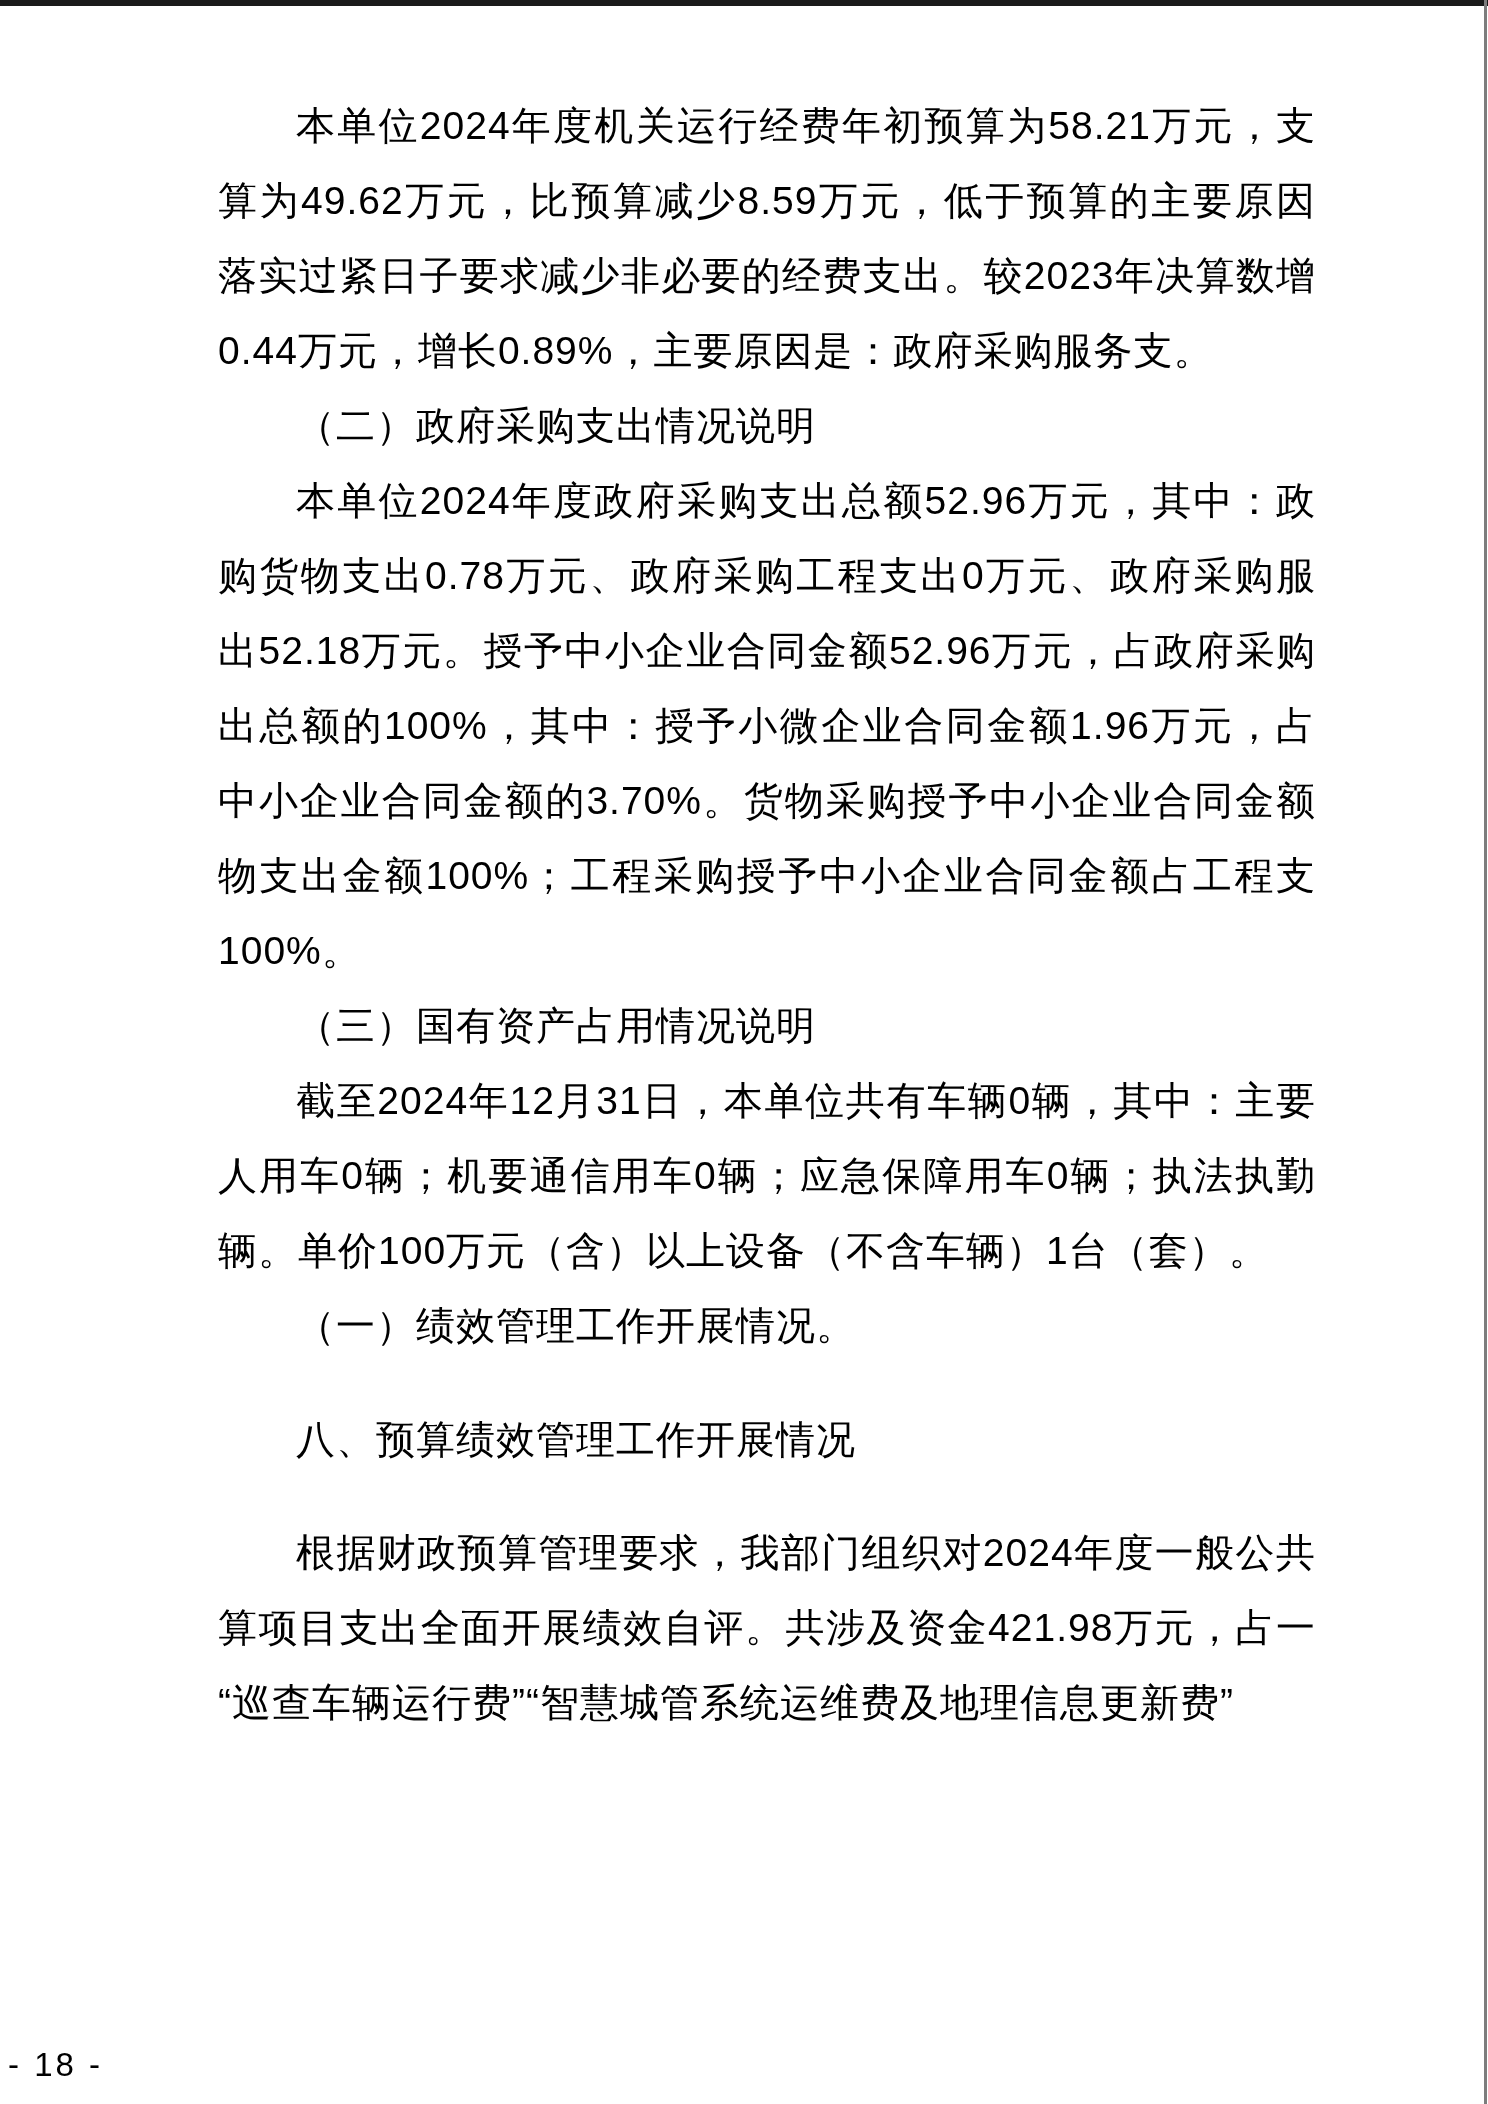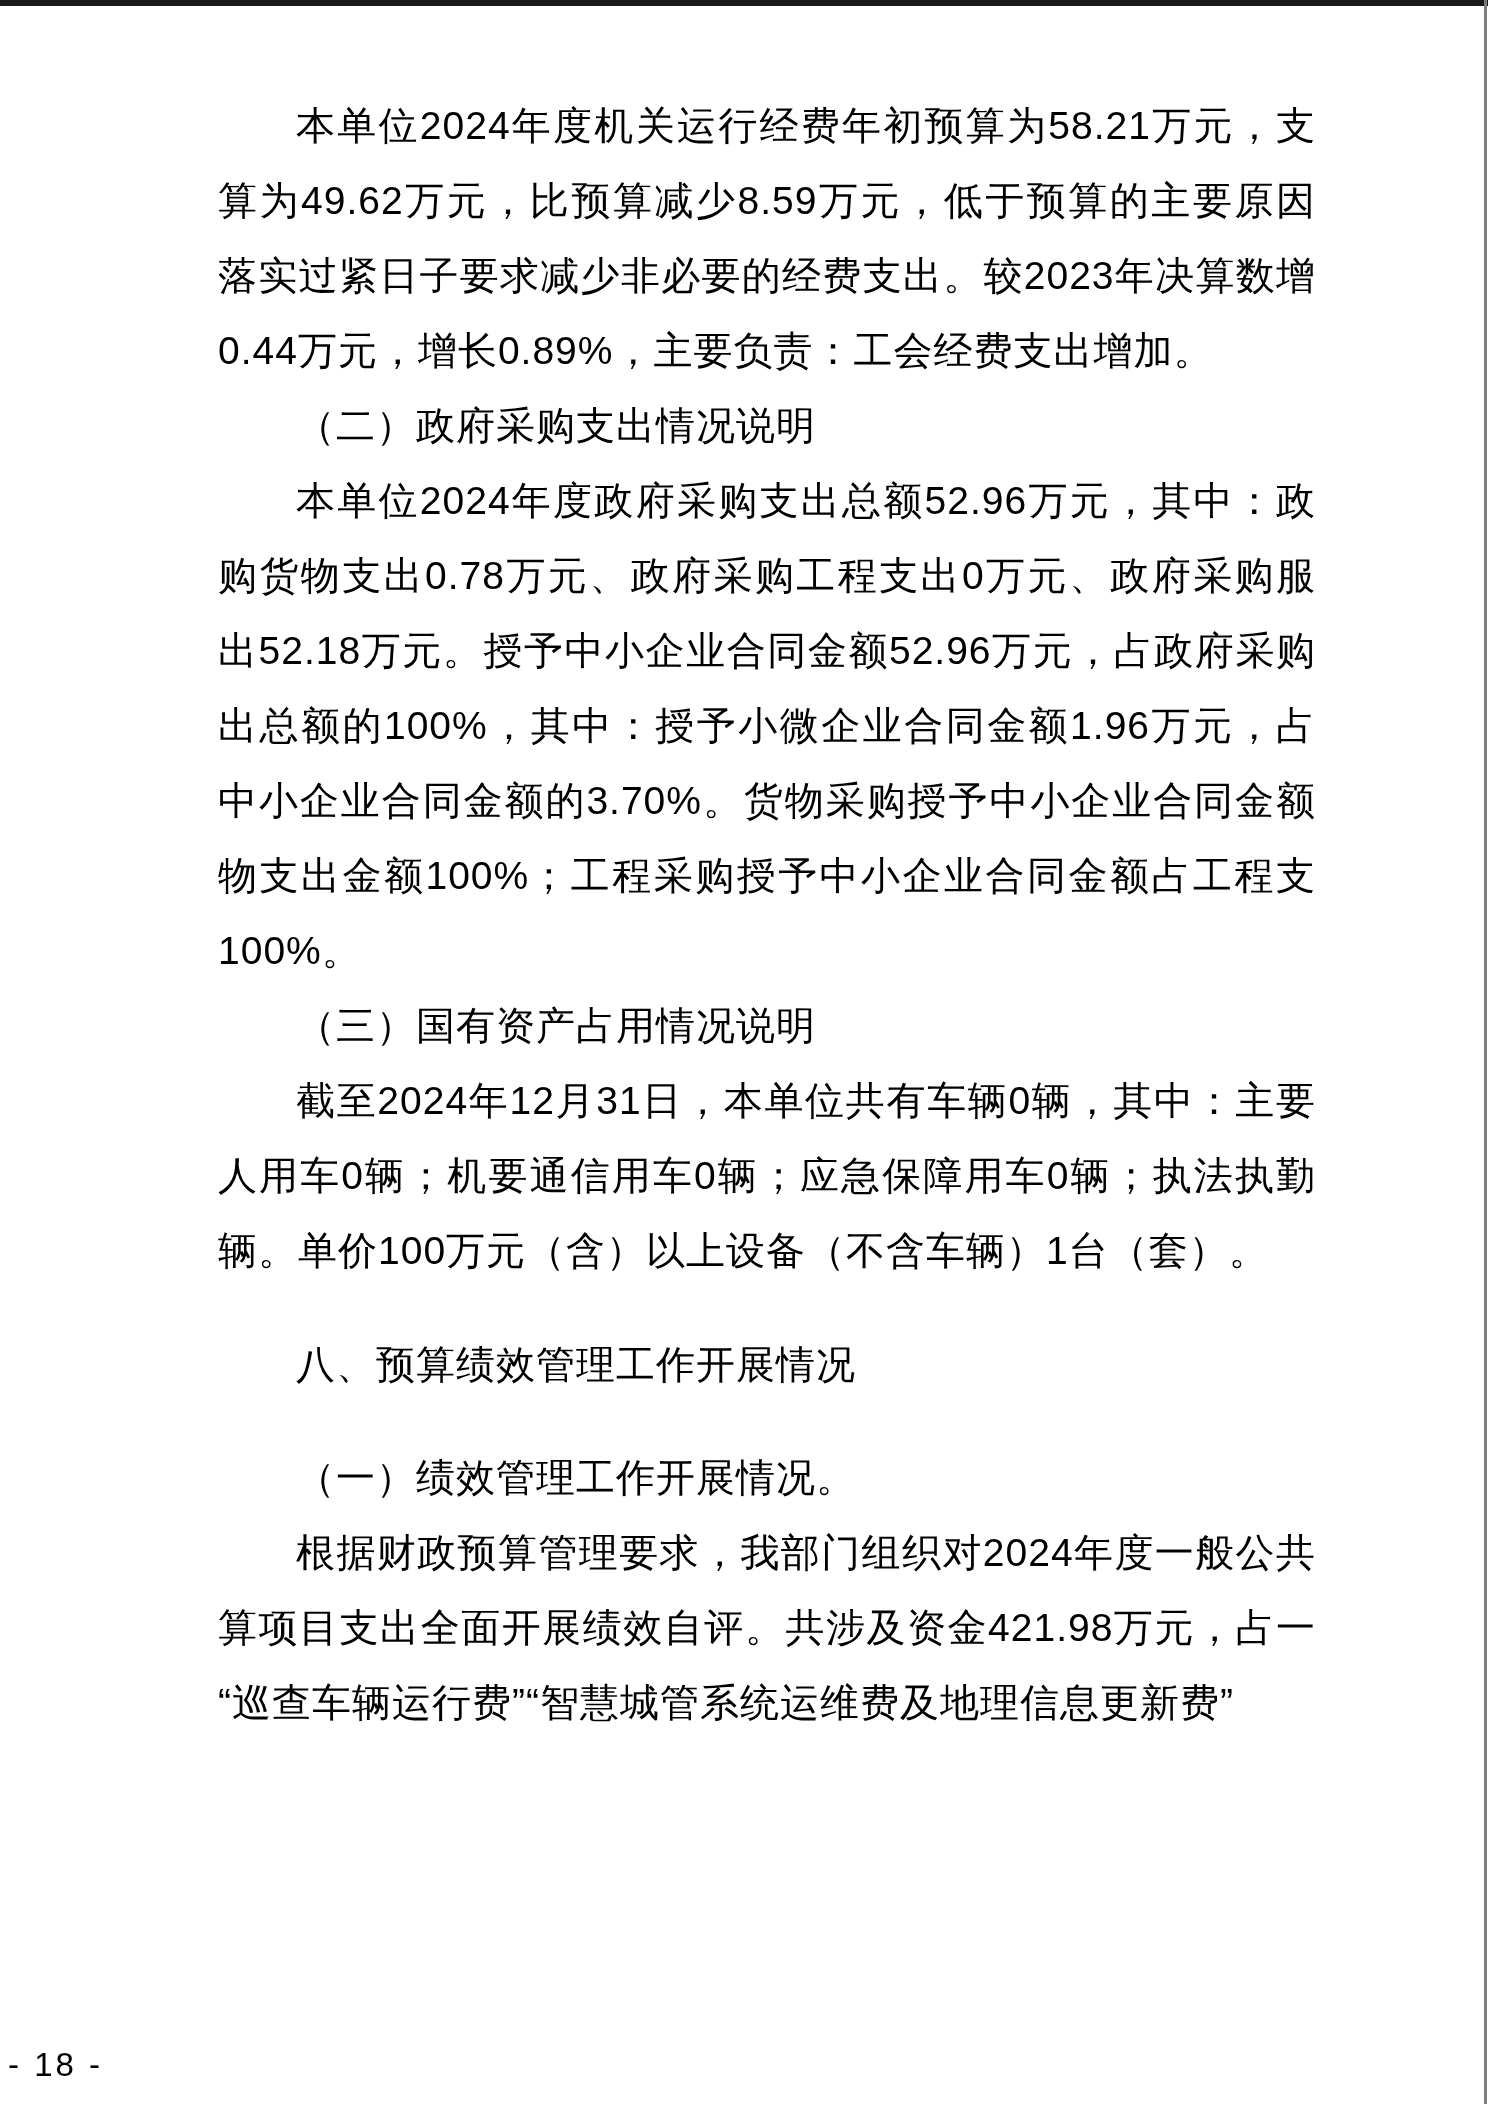--- a/index.html
+++ b/index.html
@@ -69,41 +69,41 @@
 
 <div class="page">
   <div class="edge-top"></div>
   <div class="edge-right"></div>
 
   <div class="content">
 
     <div class="ln first">本单位2024年度机关运行经费年初预算为58.21万元，支出决</div>
     <div class="ln">算为49.62万元，比预算减少8.59万元，低于预算的主要原因是：</div>
     <div class="ln">落实过紧日子要求减少非必要的经费支出。较2023年决算数增加</div>
-    <div class="ln short">0.44万元，增长0.89%，主要负责：工会经费支出增加。</div>
+    <div class="ln short">0.44万元，增长0.89%，主要原因是：政府采购服务支。</div>
 
     <div class="heading">（二）政府采购支出情况说明</div>
 
     <div class="ln first">本单位2024年度政府采购支出总额52.96万元，其中：政府采</div>
     <div class="ln">购货物支出0.78万元、政府采购工程支出0万元、政府采购服务支</div>
     <div class="ln">出52.18万元。授予中小企业合同金额52.96万元，占政府采购支</div>
     <div class="ln">出总额的100%，其中：授予小微企业合同金额1.96万元，占授予</div>
     <div class="ln">中小企业合同金额的3.70%。货物采购授予中小企业合同金额占货</div>
     <div class="ln">物支出金额100%；工程采购授予中小企业合同金额占工程支出金</div>
     <div class="ln short">100%。</div>
 
     <div class="heading">（三）国有资产占用情况说明</div>
 
     <div class="ln first">截至2024年12月31日，本单位共有车辆0辆，其中：主要负责</div>
     <div class="ln">人用车0辆；机要通信用车0辆；应急保障用车0辆；执法执勤用车</div>
     <div class="ln short">辆。单价100万元（含）以上设备（不含车辆）1台（套）。</div>
 
+    <div class="heading">（一）绩效管理工作开展情况。</div>
+
     <div class="heading section">八、预算绩效管理工作开展情况</div>
-
-    <div class="heading">（一）绩效管理工作开展情况。</div>
 
     <div class="ln first">根据财政预算管理要求，我部门组织对2024年度一般公共预</div>
     <div class="ln">算项目支出全面开展绩效自评。共涉及资金421.98万元，占一般</div>
     <div class="ln short">“巡查车辆运行费”“智慧城管系统运维费及地理信息更新费”</div>
 
   </div>
 
   <div class="footer">- 18 -</div>
 </div>
 

